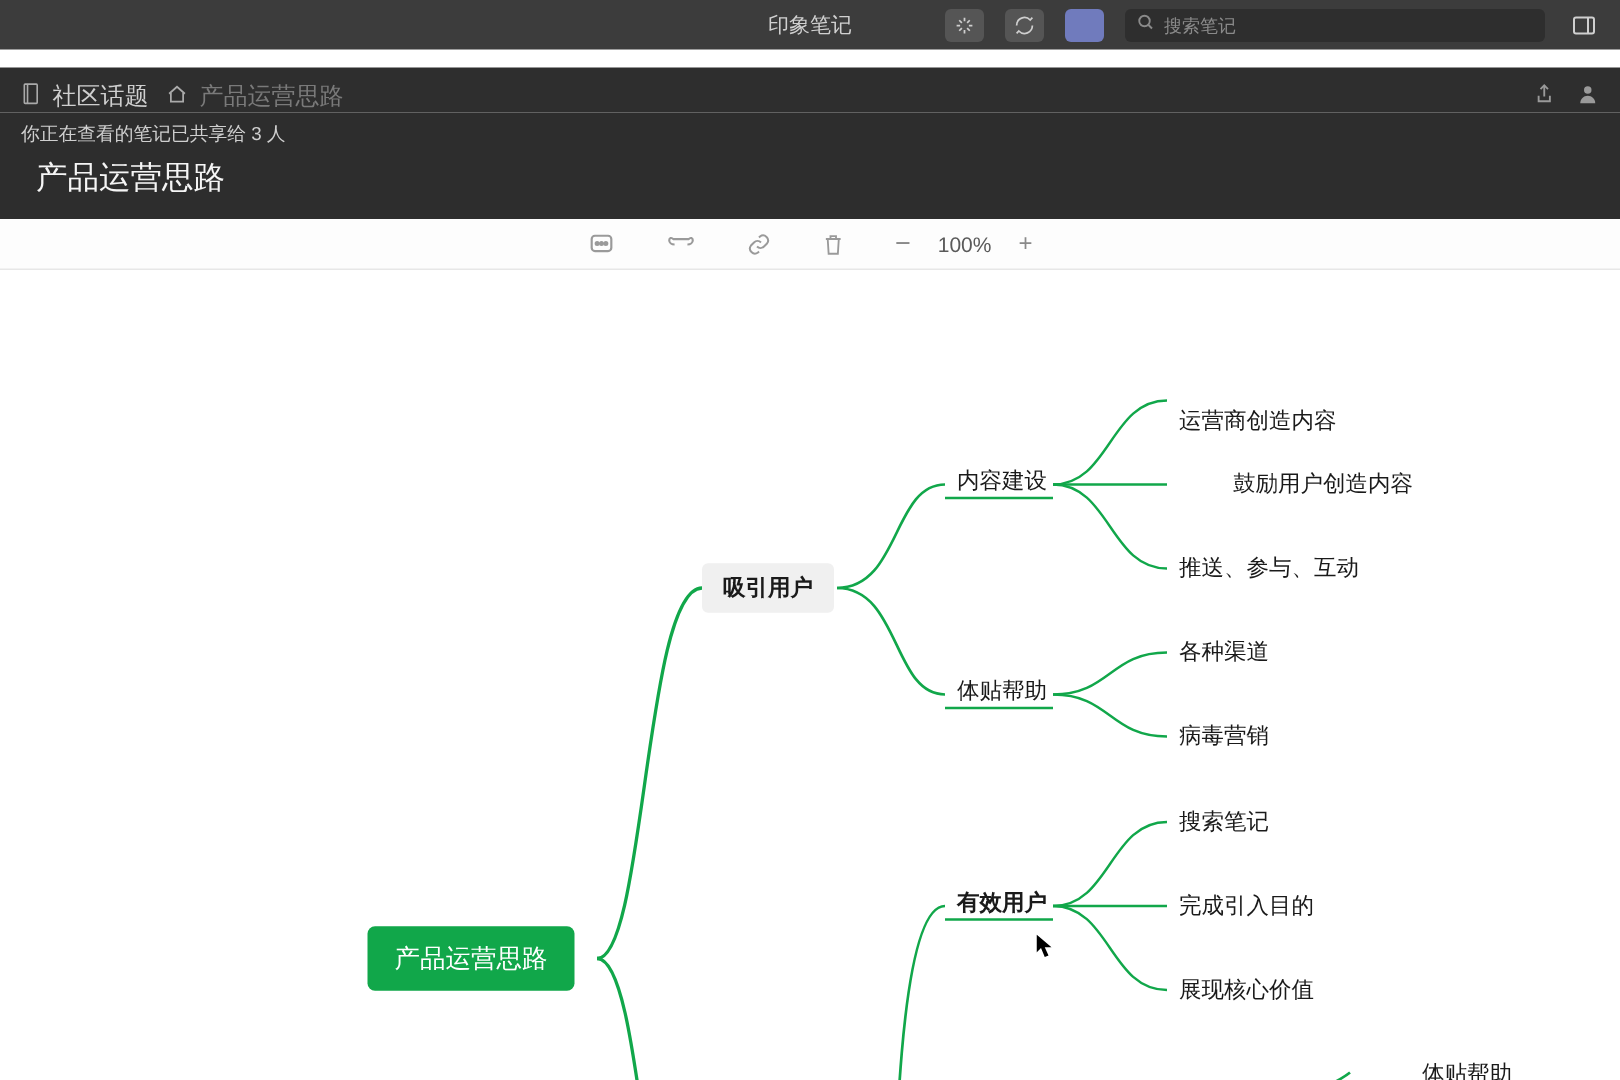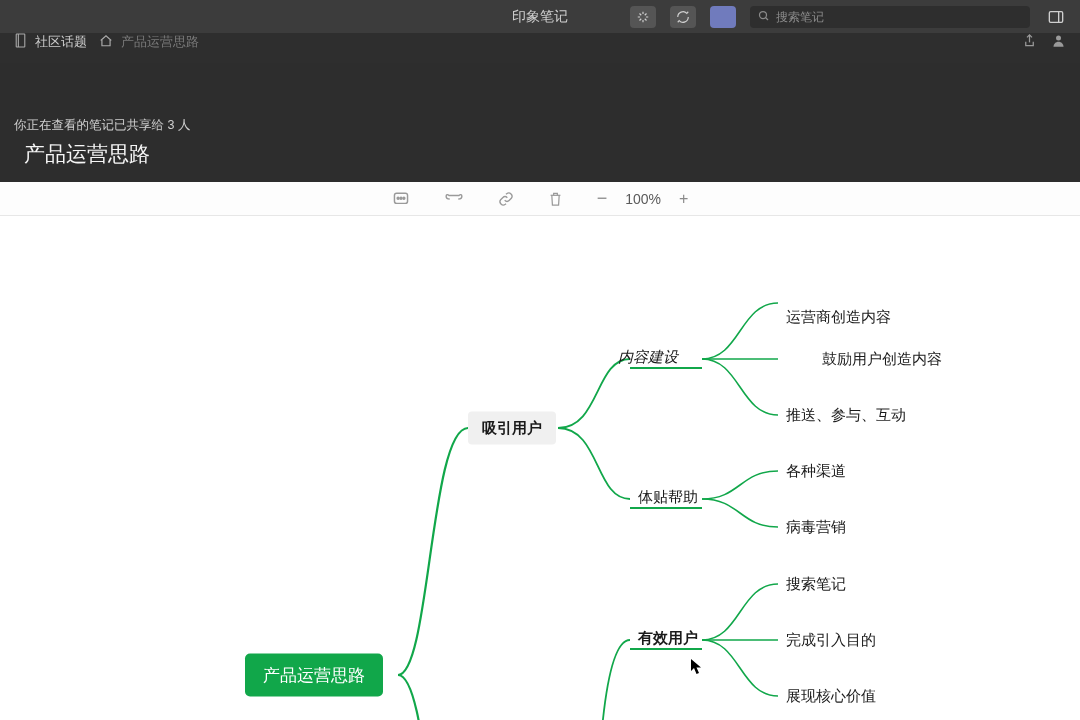--- a/index.html
+++ b/index.html
@@ -43,38 +43,39 @@
     background: transparent; border: none; outline: none;
     color: #ccc; font-size: 12px; flex: 1;
   }
   .tb-search input::placeholder { color: #8a8a8a; }
   .tb-search .search-ic { color: #8a8a8a; }
 
   
   .subheader {
     height: 30px;
     background: #2e2e2e;
-    display: flex; align-items: flex-start;
+    display: flex; align-items: flex-end;
     color: #cfcfcf;
-    font-size: 13px;
+    font-size: 16px;
     padding: 0 14px;
     gap: 10px;
+    margin-top: 12px;
   }
   .subheader .left { display: flex; align-items: center; gap: 8px; flex: 1; }
   .subheader .tag-hint { color: #7a7a7a; }
   .subheader .right { display: flex; align-items: center; gap: 14px; color: #9a9a9a; }
   .notebook-ic, .home-ic { color: #aaa; }
 
   
   .noteheader {
     background: #2d2d2d;
     color: #e6e6e6;
     padding: 6px 18px 14px 18px;
   }
-  .noteheader .shared { font-size: 12.5px; color: #cfcfcf; margin-bottom: 6px; margin-left: -4px; margin-top: 48px;}
+  .noteheader .shared { font-size: 12.5px; color: #cfcfcf; margin-bottom: 6px; margin-left: -4px;}
   .noteheader .note-title { font-size: 21px; font-weight: 500; color: #f5f5f5; margin-left: 6px;}
 
   
   .toolbar {
     height: 34px;
     background: #fdfdfd;
     border-bottom: 1px solid #e7e7e7;
     display: flex; align-items: center; justify-content: center;
     gap: 34px;
     color: #9a9a9a;
@@ -268,21 +269,21 @@
       <path d="M702 424 C 740 424, 740 368, 778 368"></path>
       <path d="M702 424 C 740 424, 740 424, 778 424"></path>
       <path d="M702 424 C 740 424, 740 480, 778 480"></path>
     </g>
   </svg>
 
   <div class="node root" style="left:245px; top:459px;">产品运营思路</div>
 
   <div class="node lvl2" style="left:468px; top:212px;">吸引用户</div>
 
-  <div class="node lvl3" style="left:618px; top:141px;font-style:italic;">内容建设</div>
+  <div class="node lvl3" style="left:638px; top:141px;">内容建设</div>
   <div class="node lvl3" style="left:638px; top:281px;">体贴帮助</div>
   <div class="node lvl3" style="left:638px; top:422px;font-weight:bold;">有效用户</div>
 
   <div class="node lvl4" style="left:786px; top:101px;">运营商创造内容</div>
   <div class="node lvl4" style="left:822px; top:143px;">鼓励用户创造内容</div>
   <div class="node lvl4" style="left:786px; top:199px;">推送、参与、互动</div>
   <div class="node lvl4" style="left:786px; top:255px;">各种渠道</div>
   <div class="node lvl4" style="left:786px; top:311px;">病毒营销</div>
   <div class="node lvl4" style="left:786px; top:368px;">搜索笔记</div>
   <div class="node lvl4" style="left:786px; top:424px;">完成引入目的</div>

